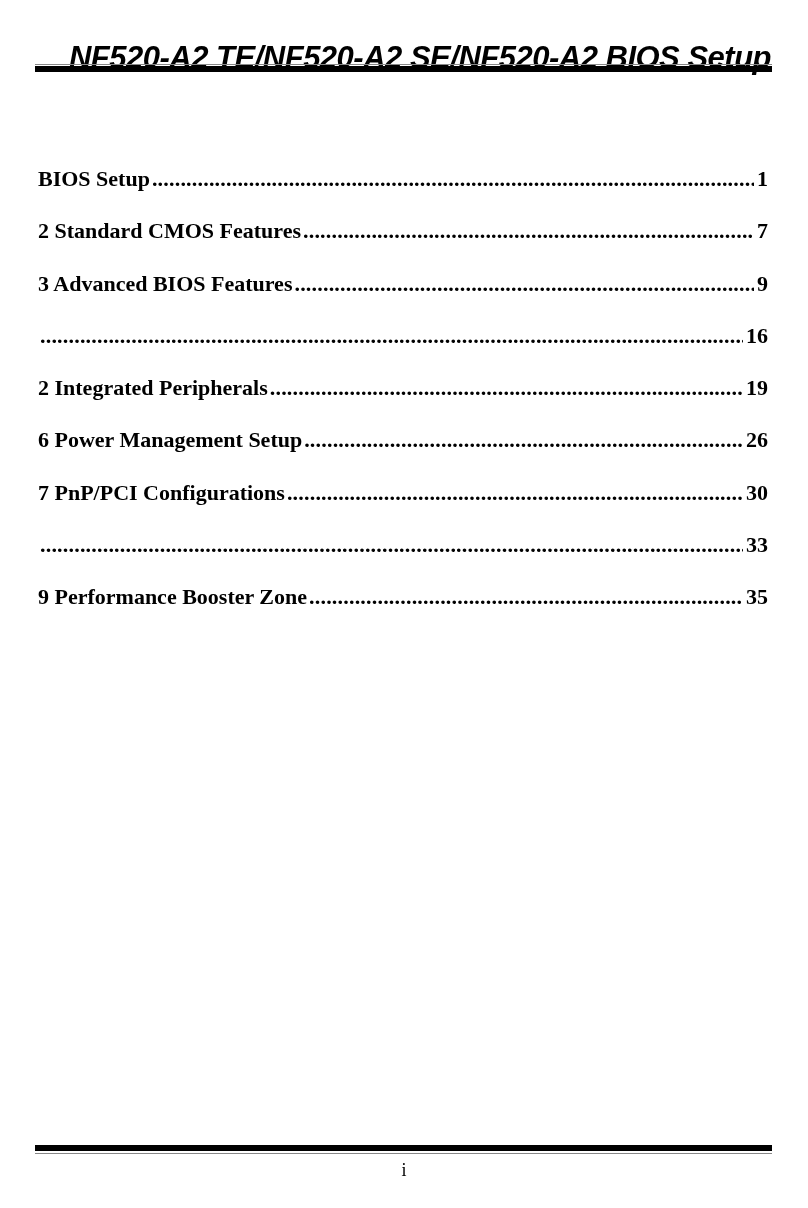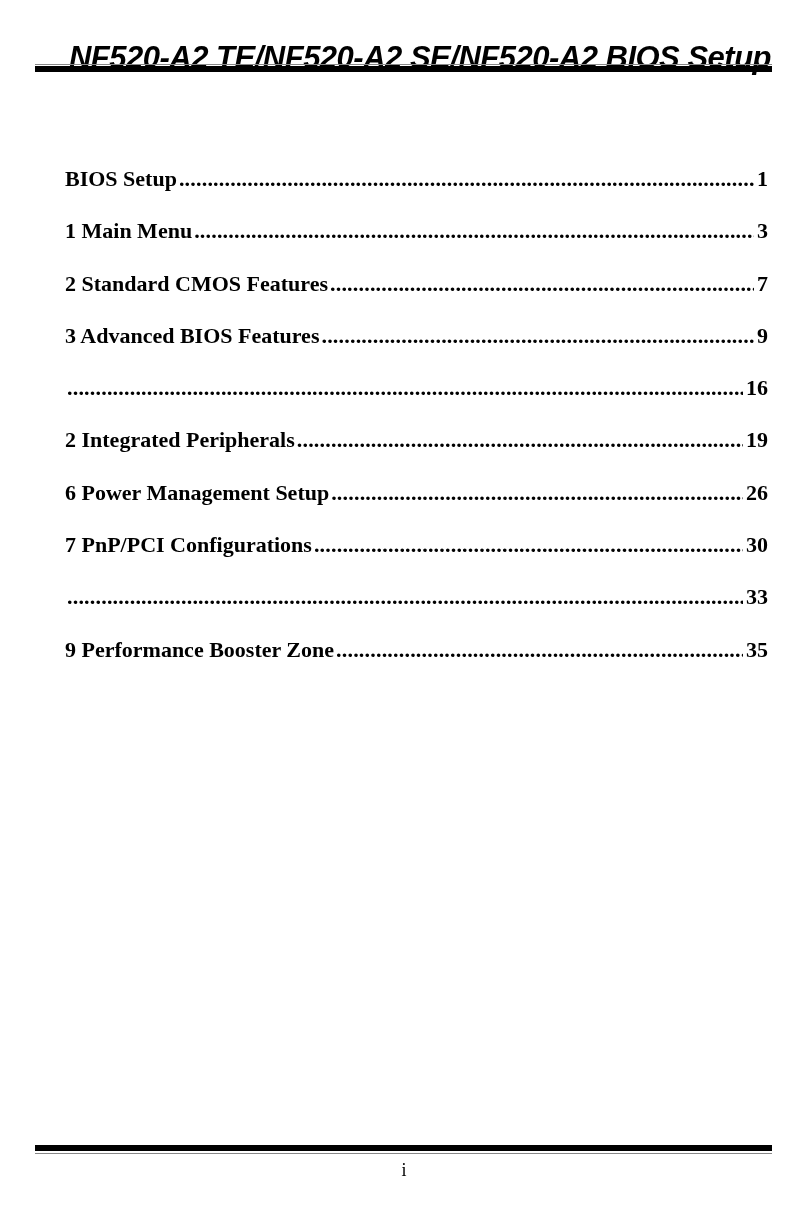--- a/index.html
+++ b/index.html
@@ -8,21 +8,21 @@
     position: absolute; left: 0; top: 22px; width: 808px; text-align: center;
     font-family: "Liberation Sans", sans-serif; font-style: italic; font-weight: bold;
     font-size: 31px; letter-spacing: -0.5px; line-height: 40px; margin: 16px;
   }
   .rule-thin { position: absolute; left: 35px; width: 737px; height: 1px; background: #888; }
   .rule-thick { position: absolute; left: 35px; width: 737px; height: 6px; background: #000; }
   .toc { position: absolute; left: 38px; top: 166px; width: 730px; margin: 0; padding: 0; list-style: none; }
   .toc-row {
     display: flex; align-items: baseline; height: 52.3px;
     font-family: "Liberation Serif", serif; font-weight: bold; font-size: 22px;
-    text-decoration: none; color: #000; cursor: pointer; margin-left: 27px;
+    text-decoration: none; color: #000; cursor: pointer;
   }
   .toc-title { white-space: nowrap; }
   .toc-leader {
     flex: 1; overflow: hidden; white-space: nowrap; margin: 0 3px 0 2px;
     font-weight: bold; letter-spacing: 0.2px;
   }
   .toc-leader::after { content: "................................................................................................................................................................................"; }
   .toc-page { white-space: nowrap; text-align: right; }
   .page-number {
     position: absolute; left: 0; width: 808px; top: 1160px; text-align: center;
@@ -35,27 +35,20 @@
 <h1 class="header-title">NF520-A2 TE/NF520-A2 SE/NF520-A2 BIOS Setup</h1>
 <div class="rule-thin" style="top:64px;"></div>
 <div class="rule-thick" style="top:66px;"></div>
 
 <ul class="toc">
   <li>
       <a class="toc-row">
     <span class="toc-title">BIOS Setup</span>
     <span class="toc-leader"></span>
     <span class="toc-page">1</span>
-  </a>
-    </li>
-  <li>
-      <a class="toc-row">
-    <span class="toc-title">1 Main Menu</span>
-    <span class="toc-leader"></span>
-    <span class="toc-page">3</span>
   </a>
     </li>
   <li>
       <a class="toc-row">
     <span class="toc-title">2 Standard CMOS Features</span>
     <span class="toc-leader"></span>
     <span class="toc-page">7</span>
   </a>
     </li>
   <li>

